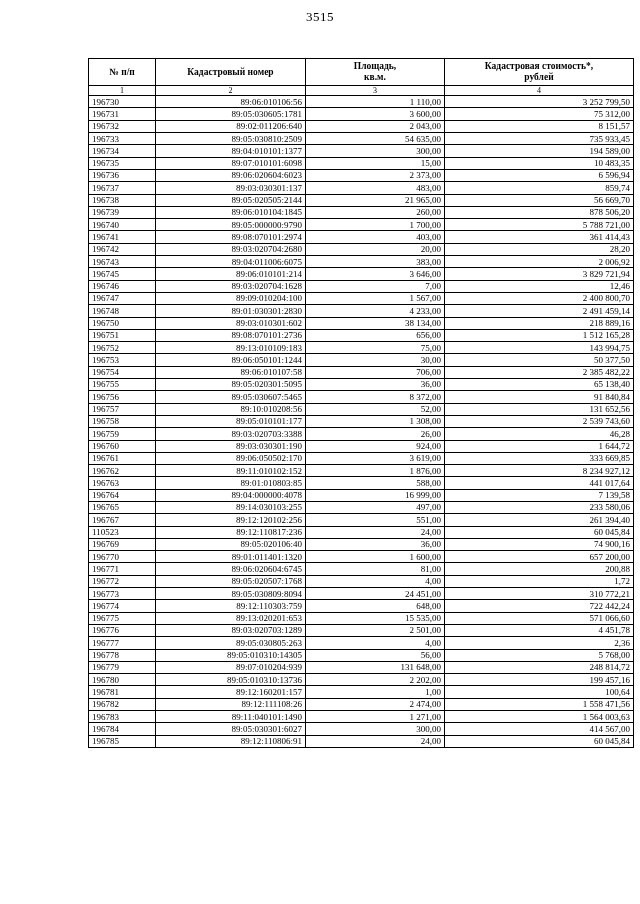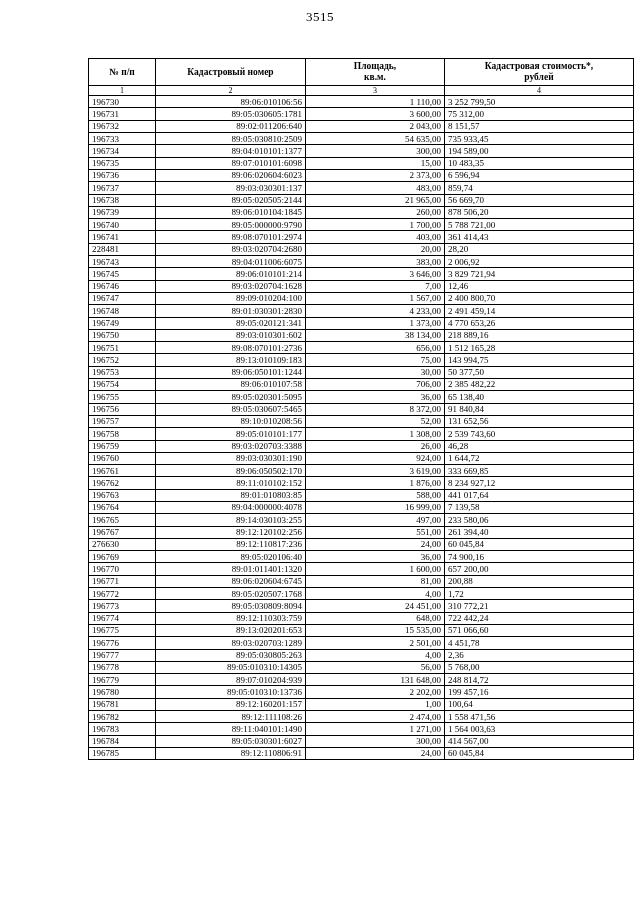--- a/index.html
+++ b/index.html
@@ -51,21 +51,21 @@
   tr.colnum-row td {
     height: 10px;
     font-size: 8px;
     text-align: center;
     padding: 0;
   }
   tbody.data-body td { height: 12.3px; }
   td.c0 { text-align: left; }
   td.c1 { text-align: right; }
   td.c2 { text-align: right; padding-right: 4px; }
-  td.c3 { padding-right: 4px; }
+  td.c3 { text-align: right; padding-right: 4px; }
   col.w0 { width: 67px; }
   col.w1 { width: 150px; }
   col.w2 { width: 139px; }
   col.w3 { width: 189px; }
 </style>
 </head>
 <body>
 
 <div class="page-number">3515</div>
 
@@ -159,21 +159,21 @@
         <td class="c2">1 700,00</td>
         <td class="c3">5 788 721,00</td>
       </tr>
       <tr>
         <td class="c0">196741</td>
         <td class="c1">89:08:070101:2974</td>
         <td class="c2">403,00</td>
         <td class="c3">361 414,43</td>
       </tr>
       <tr>
-        <td class="c0">228481</td>
+        <td class="c0">196742</td>
         <td class="c1">89:03:020704:2680</td>
         <td class="c2">20,00</td>
         <td class="c3">28,20</td>
       </tr>
       <tr>
         <td class="c0">196743</td>
         <td class="c1">89:04:011006:6075</td>
         <td class="c2">383,00</td>
         <td class="c3">2 006,92</td>
       </tr>
@@ -195,26 +195,20 @@
         <td class="c2">1 567,00</td>
         <td class="c3">2 400 800,70</td>
       </tr>
       <tr>
         <td class="c0">196748</td>
         <td class="c1">89:01:030301:2830</td>
         <td class="c2">4 233,00</td>
         <td class="c3">2 491 459,14</td>
       </tr>
       <tr>
-        <td class="c0">196749</td>
-        <td class="c1">89:05:020121:341</td>
-        <td class="c2">1 373,00</td>
-        <td class="c3">4 770 653,26</td>
-      </tr>
-      <tr>
         <td class="c0">196750</td>
         <td class="c1">89:03:010301:602</td>
         <td class="c2">38 134,00</td>
         <td class="c3">218 889,16</td>
       </tr>
       <tr>
         <td class="c0">196751</td>
         <td class="c1">89:08:070101:2736</td>
         <td class="c2">656,00</td>
         <td class="c3">1 512 165,28</td>
@@ -303,21 +297,21 @@
         <td class="c2">497,00</td>
         <td class="c3">233 580,06</td>
       </tr>
       <tr>
         <td class="c0">196767</td>
         <td class="c1">89:12:120102:256</td>
         <td class="c2">551,00</td>
         <td class="c3">261 394,40</td>
       </tr>
       <tr>
-        <td class="c0">276630</td>
+        <td class="c0">110523</td>
         <td class="c1">89:12:110817:236</td>
         <td class="c2">24,00</td>
         <td class="c3">60 045,84</td>
       </tr>
       <tr>
         <td class="c0">196769</td>
         <td class="c1">89:05:020106:40</td>
         <td class="c2">36,00</td>
         <td class="c3">74 900,16</td>
       </tr>

